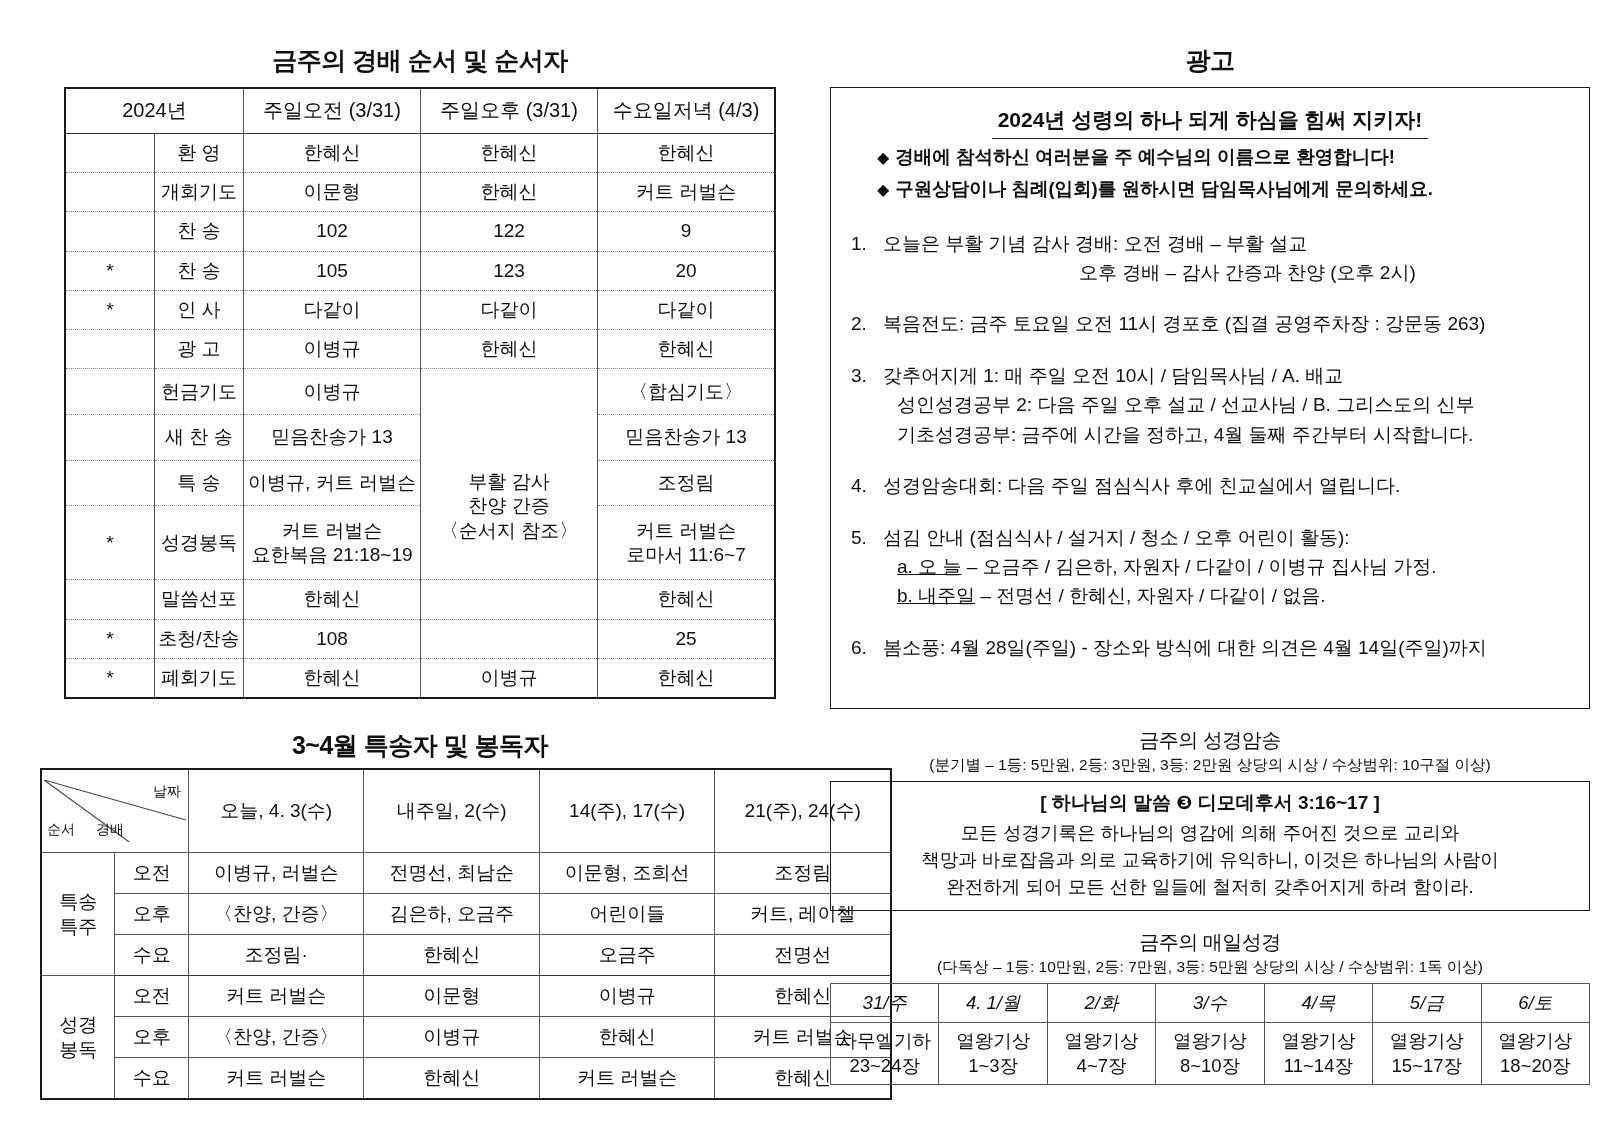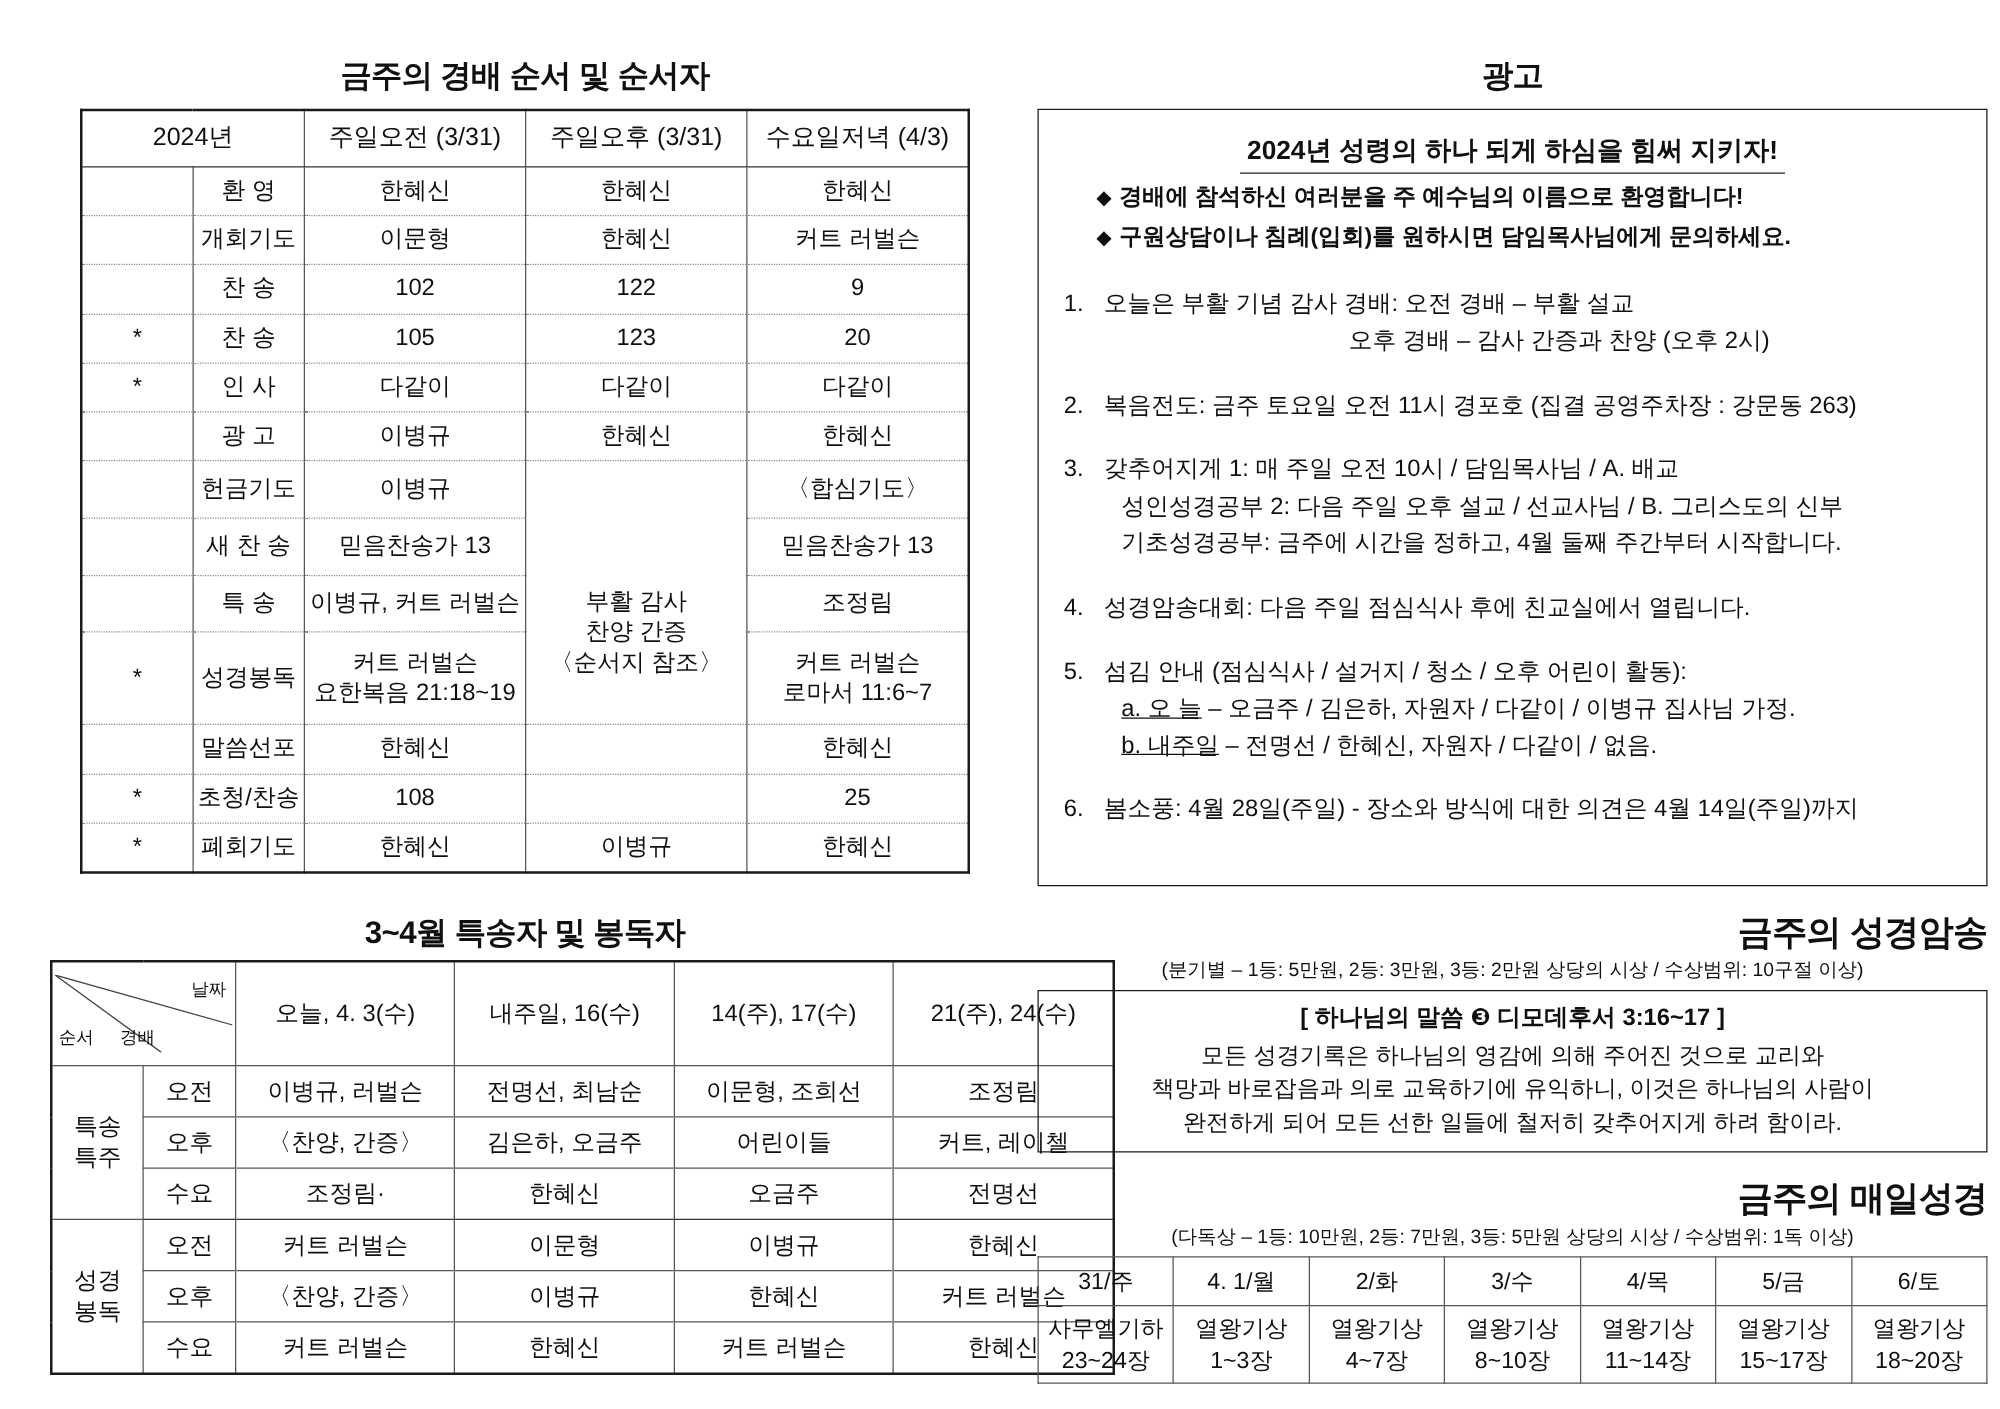--- a/index.html
+++ b/index.html
@@ -203,23 +203,23 @@
     position: absolute;
     left: 2px;
     top: 0;
   }
   .indent1 { display: block; padding-left: 196px; }
   .sub { display: block; padding-left: 14px; }
   .sub .u { text-decoration: underline; }
 
   
   .mini-title {
-    text-align: right;
-    font-size: 28px;
-    font-weight: bold;
+    text-align: center;
+    font-size: 20px;
+    font-weight: normal;
     margin: 18px 0 0 0;
     letter-spacing: -0.5px;
   }
   .mini-sub {
     text-align: center;
     font-size: 15.5px;
     margin: 1px 0 5px 0;
   }
   .verse-box {
     border: 1.5px solid #1a1a1a;
@@ -243,21 +243,21 @@
     table-layout: fixed;
     border: 1.5px solid #1a1a1a;
   }
   table.daily-table td {
     border: 1px solid #555;
     text-align: center;
     font-size: 18.5px;
     padding: 6px 1px;
     line-height: 1.3;
   }
-  table.daily-table tr.head td { padding: 7px 1px; }
+  table.daily-table tr.head td { padding: 7px 1px; font-style: italic; }
   .smaller { font-size: 17.5px; }
 </style>
 </head>
 <body>
 
 <div class="page">
 
   <div class="col-left">
 
     <h2 class="section-title">금주의 경배 순서 및 순서자</h2>
@@ -376,21 +376,21 @@
                 <svg viewBox="0 0 120 62" preserveAspectRatio="none">
                   <line x1="0" y1="0" x2="120" y2="40" stroke="#444" stroke-width="1"></line>
                   <line x1="0" y1="0" x2="72" y2="62" stroke="#444" stroke-width="1"></line>
                 </svg>
                 <span class="diag-date">날짜</span>
                 <span class="diag-order">순서</span>
                 <span class="diag-worship">경배</span>
               </div>
             </td>
             <td class="sv">오늘, 4. 3(수)</td>
-            <td class="sv">내주일, 16(수)</td>
+            <td class="sv">내주일, 2(수)</td>
             <td class="sv">14(주), 17(수)</td>
             <td class="sv">21(주), 24(수)</td>
           </tr>
           <tr>
             <td class="grp" rowspan="3">특송<br>특주</td>
             <td class="tod innerdot">오전</td>
             <td class="sv innerdot">이병규, 러벌슨</td>
             <td class="sv innerdot">전명선, 최남순</td>
             <td class="sv innerdot">이문형, 조희선</td>
             <td class="sv innerdot">조정림</td>

